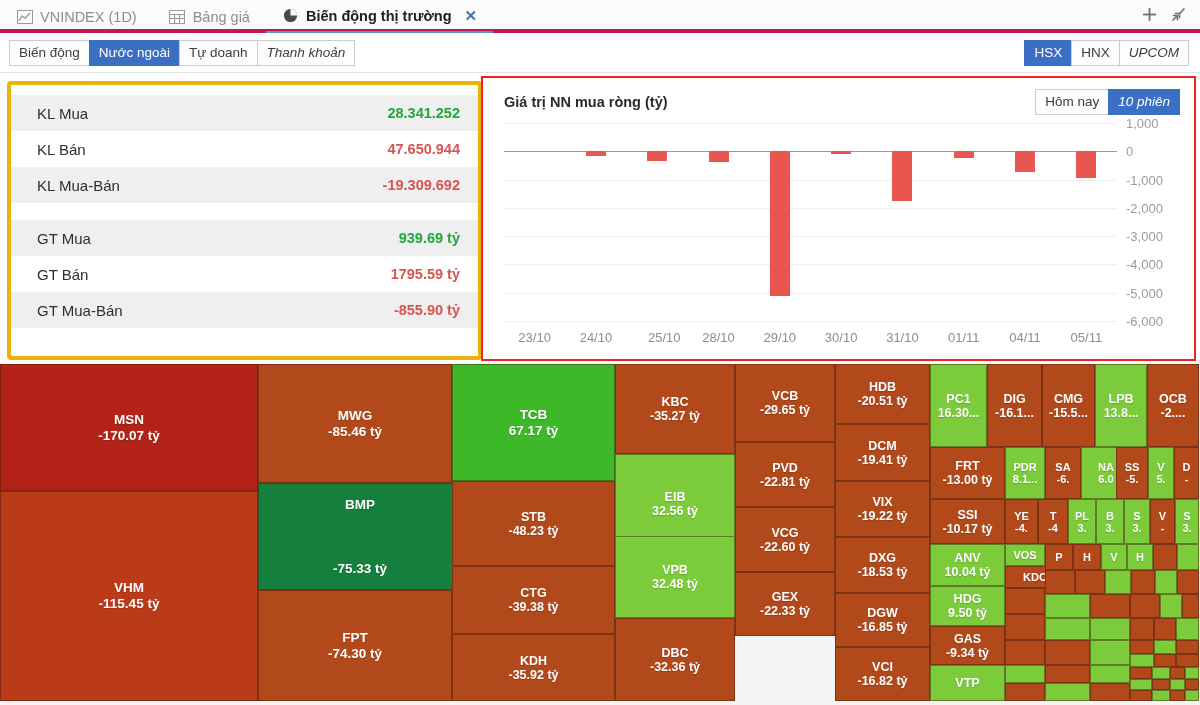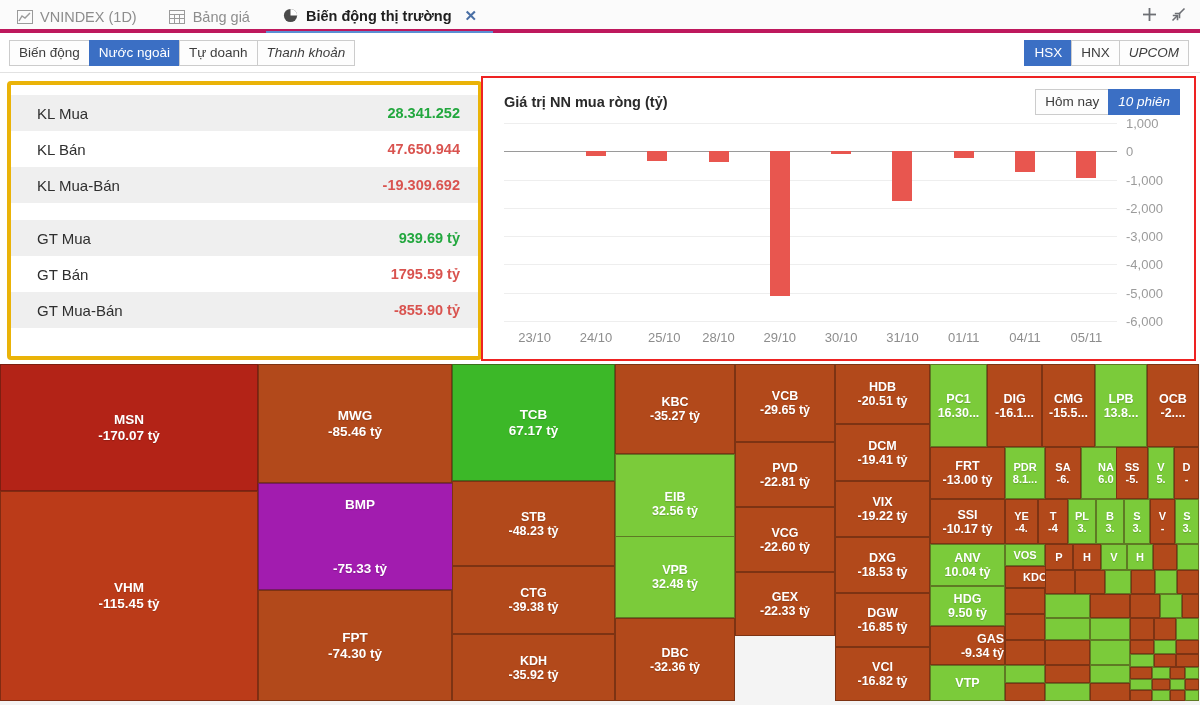--- a/index.html
+++ b/index.html
@@ -258,21 +258,21 @@
         <span class="tval">-170.07 tỷ</span>
       </div>
       <div class="tile big" style="left: 0px; top: 127px; width: 258px; height: 210px; background: rgb(187, 59, 25);">
         <span class="tsym">VHM</span>
         <span class="tval">-115.45 tỷ</span>
       </div>
       <div class="tile big" style="left: 258px; top: 0px; width: 194px; height: 119px; background: rgb(178, 73, 27);">
         <span class="tsym">MWG</span>
         <span class="tval">-85.46 tỷ</span>
       </div>
-      <div class="tile big" style="left: 258px; top: 119px; width: 204px; height: 107px; background: #a21caf; gap: 48px;">
+      <div class="tile big" style="left: 258px; top: 119px; width: 204px; height: 107px; background: #15803d; gap: 48px;">
         <span class="tsym">BMP</span>
         <span class="tval">-75.33 tỷ</span>
       </div>
       <div class="tile big" style="left: 258px; top: 226px; width: 194px; height: 111px; background: rgb(178, 73, 27);">
         <span class="tsym">FPT</span>
         <span class="tval">-74.30 tỷ</span>
       </div>
       <div class="tile big" style="left: 452px; top: 0px; width: 163px; height: 117px; background: rgb(60, 184, 40);">
         <span class="tsym">TCB</span>
         <span class="tval">67.17 tỷ</span>
@@ -426,21 +426,21 @@
         <span class="tval">3.</span>
       </div>
       <div class="tile" style="left: 930px; top: 180px; width: 75px; height: 42px; background: rgb(123, 203, 58);">
         <span class="tsym">ANV</span>
         <span class="tval">10.04 tỷ</span>
       </div>
       <div class="tile" style="left: 930px; top: 222px; width: 75px; height: 40px; background: rgb(123, 203, 58);">
         <span class="tsym">HDG</span>
         <span class="tval">9.50 tỷ</span>
       </div>
-      <div class="tile" style="left: 930px; top: 262px; width: 75px; height: 39px; background: rgb(178, 73, 27); align-items: flex-end;">
+      <div class="tile" style="left: 930px; top: 262px; width: 75px; height: 39px; background: rgb(178, 73, 27);">
         <span class="tsym">GAS</span>
         <span class="tval">-9.34 tỷ</span>
       </div>
       <div class="tile" style="left: 930px; top: 301px; width: 75px; height: 36px; background: rgb(123, 203, 58);">
         <span class="tsym">VTP</span>
       </div>
       <div class="tile tiny" style="left: 1005px; top: 180px; width: 40px; height: 22px; background: rgb(123, 203, 58);">
         <span class="tsym">VOS</span>
       </div>
       <div class="tile tiny" style="left: 1005px; top: 202px; width: 60px; height: 22px; background: rgb(178, 73, 27);">

